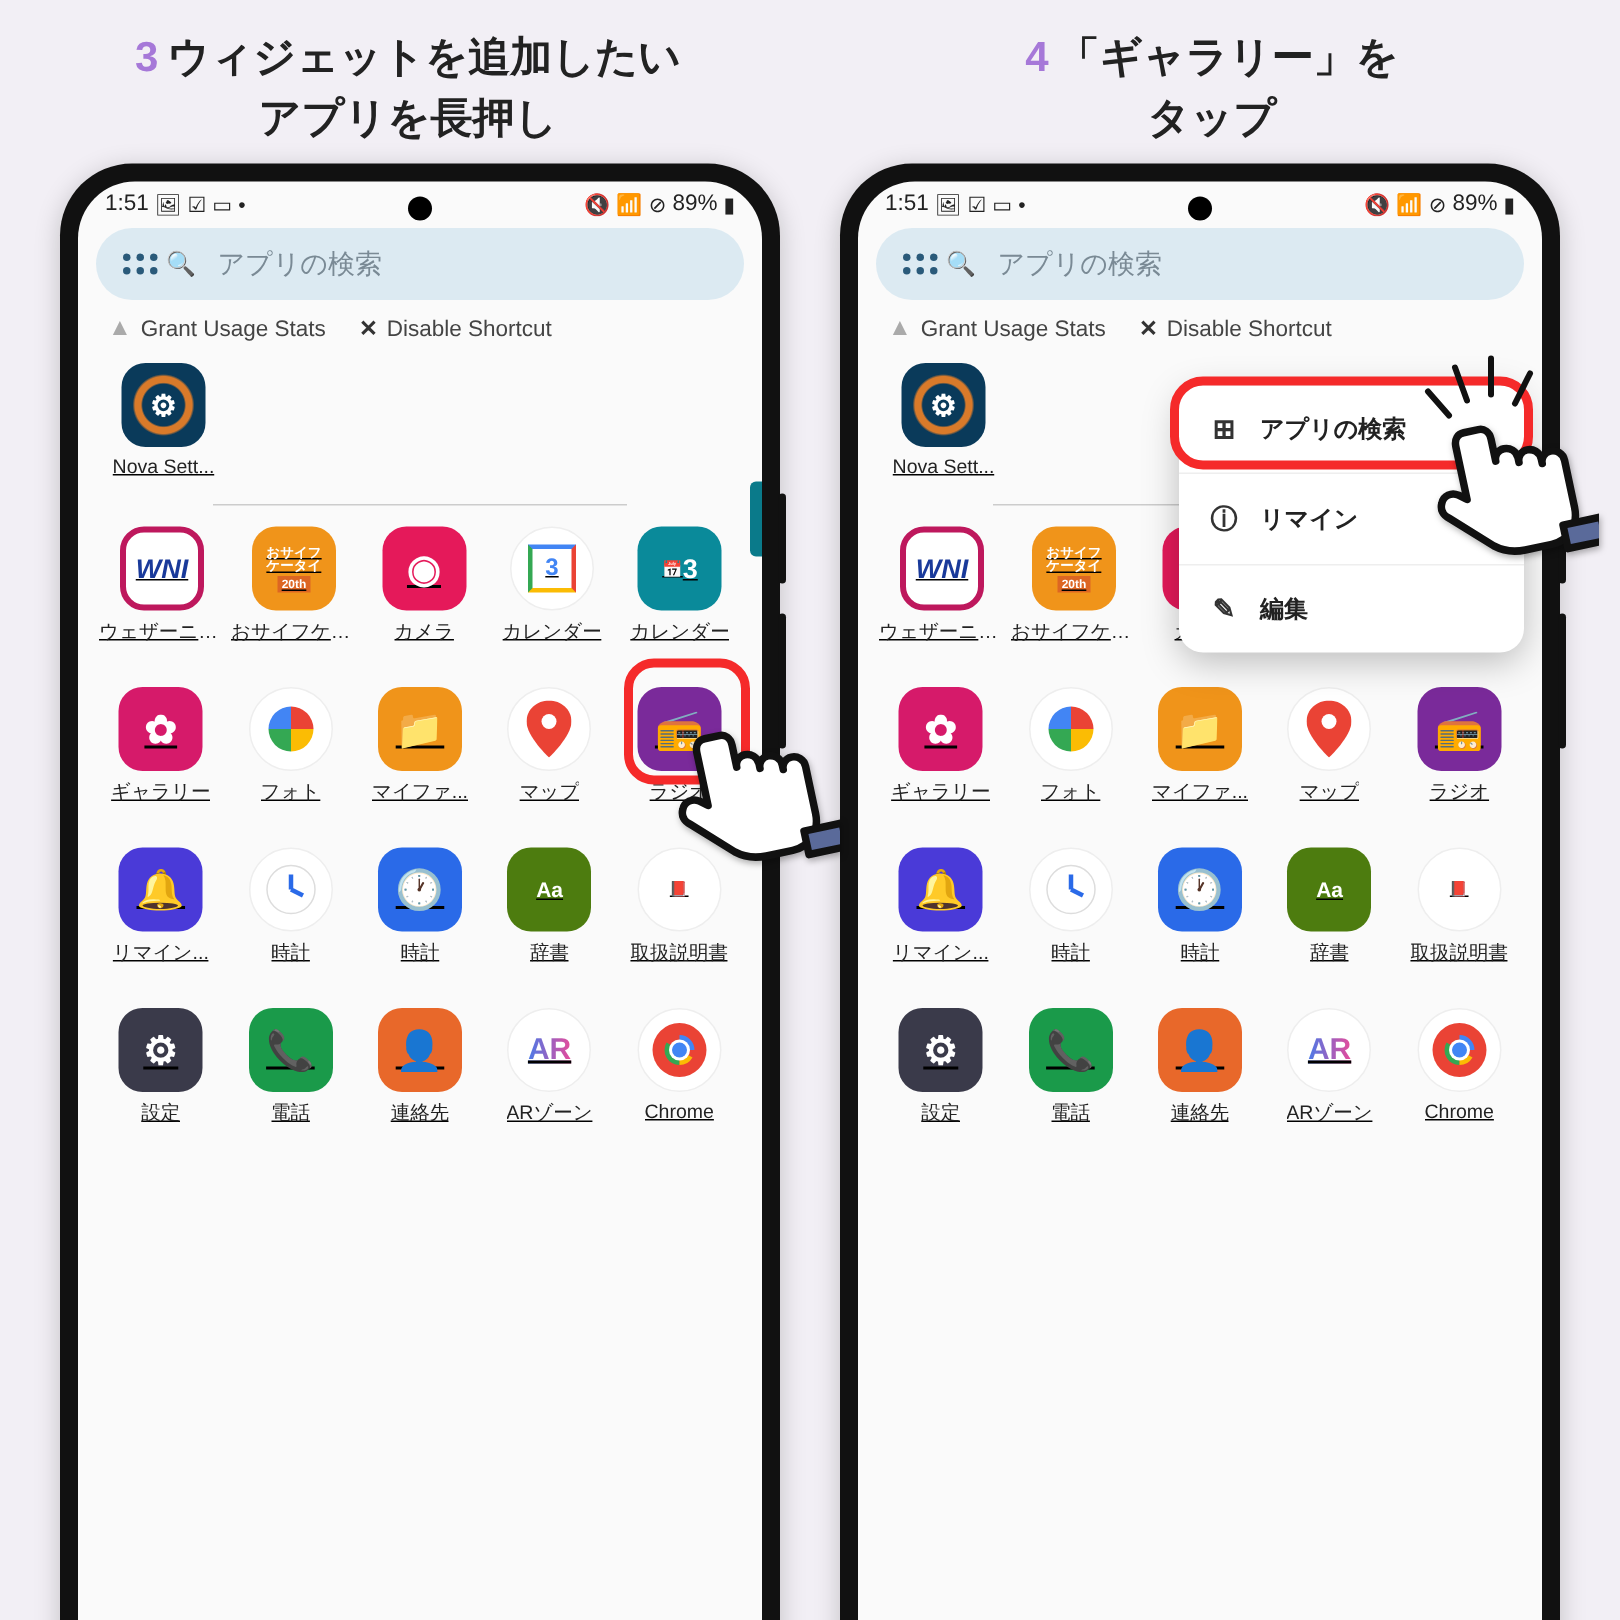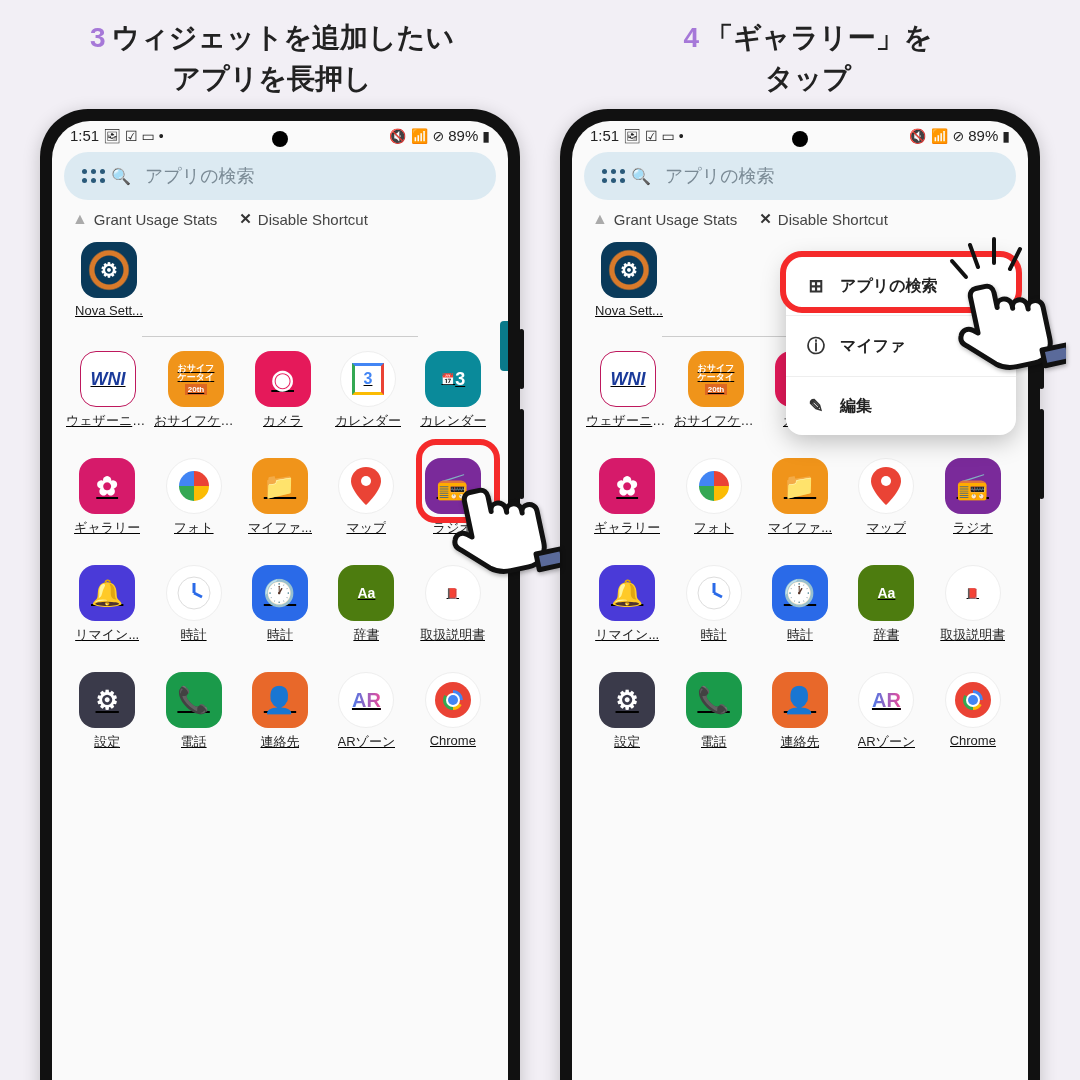--- a/index.html
+++ b/index.html
@@ -54,21 +54,21 @@
     .divider{border:none;border-top:1px solid #ccc;margin:18px 90px 14px;}
 
     .app-single{display:inline-flex;flex-direction:column;align-items:center;width:82px;gap:6px;}
     .app-grid{display:grid;grid-template-columns:repeat(5,1fr);gap:14px 4px;padding:0 14px;}
     .app{display:flex;flex-direction:column;align-items:center;gap:5px;position:relative;text-decoration:underline;}
     .app-label{font-size:13px;color:#222;white-space:nowrap;overflow:hidden;text-overflow:ellipsis;max-width:84px;text-align:center;}
     .ico{width:56px;height:56px;border-radius:16px;display:flex;align-items:center;justify-content:center;font-size:26px;color:#fff;font-weight:700;}
     .ico.circle{border-radius:50%;}
     .ico-nova{background:radial-gradient(circle,#0a3a5a 35%,#d97a2a 38%,#d97a2a 48%,#0a3a5a 52%);position:relative;}
     .ico-nova::after{content:"⚙";position:absolute;font-size:20px;color:#fff;}
-    .ico-wni{background:#fff;color:#1a3a9a;font-size:18px;font-style:italic;border:1px solid #be185d;}
+    .ico-wni{background:#fff;color:#1a3a9a;font-size:18px;font-style:italic;border:4px solid #be185d;}
     .ico-osaifu{background:#f0941a;font-size:10px;flex-direction:column;}
     .ico-camera{background:#e5195a;}
     .ico-gcal{background:#fff;border:1px solid #eee;}
     .gcal-inner{width:32px;height:32px;background:#fff;border:3px solid;border-color:#4285f4 #ea4335 #fbbc04 #34a853;display:flex;align-items:center;justify-content:center;color:#4285f4;font-size:16px;}
     .ico-scal{background:#0a8a9a;}
     .ico-gallery{background:#d61a6a;}
     .ico-photos{background:#fff;border:1px solid #eee;}
     .ico-files{background:#f0941a;}
     .ico-maps{background:#fff;border:1px solid #eee;}
     .ico-radio{background:#7a2a9a;}
@@ -510,21 +510,21 @@
         <span class="nav-item">〈</span>
       </div>
 
       <div class="context-menu">
         <div class="menu-item">
           <span class="menu-icon">⊞</span>
           <span>アプリの検索</span>
         </div>
         <div class="menu-item">
           <span class="menu-icon">ⓘ</span>
-          <span>マイファ</span>
+          <span>リマイン</span>
         </div>
         <div class="menu-item">
           <span class="menu-icon">✎</span>
           <span>編集</span>
         </div>
       </div>
       <div class="menu-red"></div>
     </div>
 
     <svg class="tap-lines" style="top:118px;left:388px;width:80px;height:70px;" viewBox="0 0 80 70">

